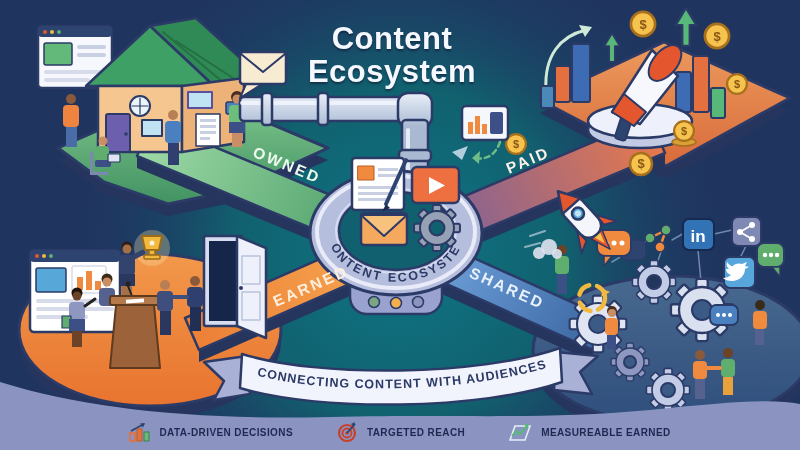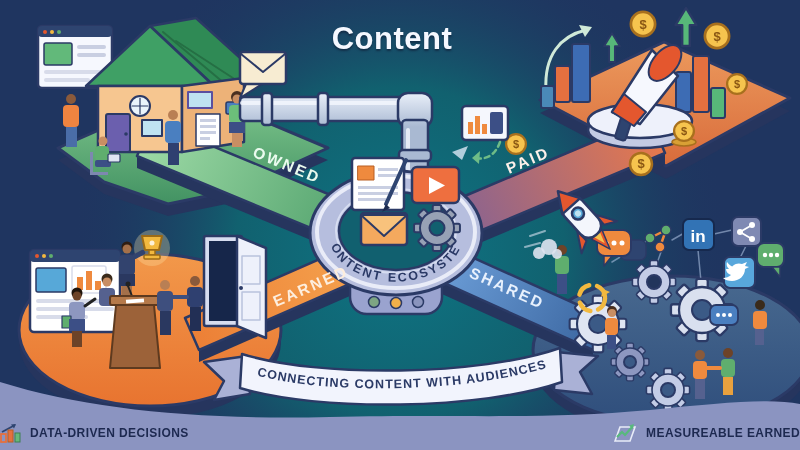--- a/index.html
+++ b/index.html
@@ -4,22 +4,22 @@
 <style>
   html,body{margin:0;padding:0;background:#0e1830;}
   .stage{position:relative;width:800px;height:450px;overflow:hidden;
          background:#1f3560;font-family:"Liberation Sans",sans-serif;}
   .stage svg{position:absolute;inset:0;}
   svg text{font-family:"Liberation Sans",sans-serif;font-weight:bold;}
   .title{position:absolute;top:22px;left:0;right:16px;text-align:center;
          color:#f5f8ff;font-weight:bold;font-size:31px;line-height:1.08;
          letter-spacing:.5px;text-shadow:0 2px 2px rgba(14,24,48,.55);}
   .footer{position:absolute;left:0;right:0;bottom:7px;display:flex;
-          justify-content:space-between;align-items:center;gap:44px;
-          color:#1d2950;font-size:12px;font-weight:bold;letter-spacing:.4px;}
+          justify-content:center;align-items:center;gap:44px;
+          color:#1d2950;font-size:10px;font-weight:bold;letter-spacing:.4px;}
   .fitem{display:flex;align-items:center;gap:8px;}
   .fitem svg{position:static;display:block;}
 </style>
 </head>
 <body>
 
 <div class="stage">
 
 <svg viewBox="0 0 800 450" width="800" height="450">
   <defs>
@@ -466,34 +466,45 @@
     <path d="M 242,354 C 320,378 480,376 560,348 L 562,382 C 482,410 318,412 240,388 Z" fill="#f2f4fd" stroke="#2b3a66" stroke-width="2.5"></path>
     <path id="bannerPath" d="M 252,374 C 325,396 475,392 552,366" fill="none"></path>
     <text font-size="12.5" fill="#2b3a66" letter-spacing="1" text-anchor="middle">
       <textPath href="#bannerPath" startOffset="50%">CONNECTING CONTENT WITH AUDIENCES</textPath>
     </text>
   </g>
 </svg>
 
 <div class="title">
   <div>Content</div>
+  <div>Ecosystem</div>
 </div>
 
 <div class="footer">
   <div class="fitem">
     <svg width="22" height="20" viewBox="0 0 22 20">
       <polyline points="2,9 15,2" fill="none" stroke="#2e4470" stroke-width="1.8"></polyline>
       <polygon points="16,1 11,1.5 14,5.5" fill="#2e4470"></polygon>
       <rect x="1" y="11" width="5" height="8" fill="none" stroke="#e4703f" stroke-width="1.8"></rect>
       <rect x="8" y="7" width="5" height="12" fill="#e4703f" stroke="#b95f23" stroke-width="1"></rect>
       <rect x="15" y="10" width="5" height="9" fill="#67b87a" stroke="#3f7e52" stroke-width="1"></rect>
     </svg>
     <span>DATA-DRIVEN DECISIONS</span>
   </div>
   <div class="fitem">
+    <svg width="22" height="22" viewBox="0 0 22 22">
+      <circle cx="10" cy="12" r="8" fill="none" stroke="#c9402a" stroke-width="2.2"></circle>
+      <circle cx="10" cy="12" r="4.5" fill="none" stroke="#c9402a" stroke-width="1.8"></circle>
+      <circle cx="10" cy="12" r="1.8" fill="#c9402a"></circle>
+      <line x1="10" y1="12" x2="18" y2="3" stroke="#2e4470" stroke-width="1.8"></line>
+      <polygon points="18,1 14,3 17,6" fill="#2e4470"></polygon>
+    </svg>
+    <span>TARGETED REACH</span>
+  </div>
+  <div class="fitem">
     <svg width="24" height="20" viewBox="0 0 24 20">
       <polygon points="1,18 16,18 21,4 6,4" fill="none" stroke="#e8ecf8" stroke-width="1.6"></polygon>
       <polyline points="3,14 8,9 11,12 19,3" fill="none" stroke="#58b97d" stroke-width="2.2"></polyline>
       <polygon points="20,1 15,2.5 18.5,6" fill="#58b97d"></polygon>
     </svg>
     <span>MEASUREABLE EARNED</span>
   </div>
 </div>
 
 </div>

